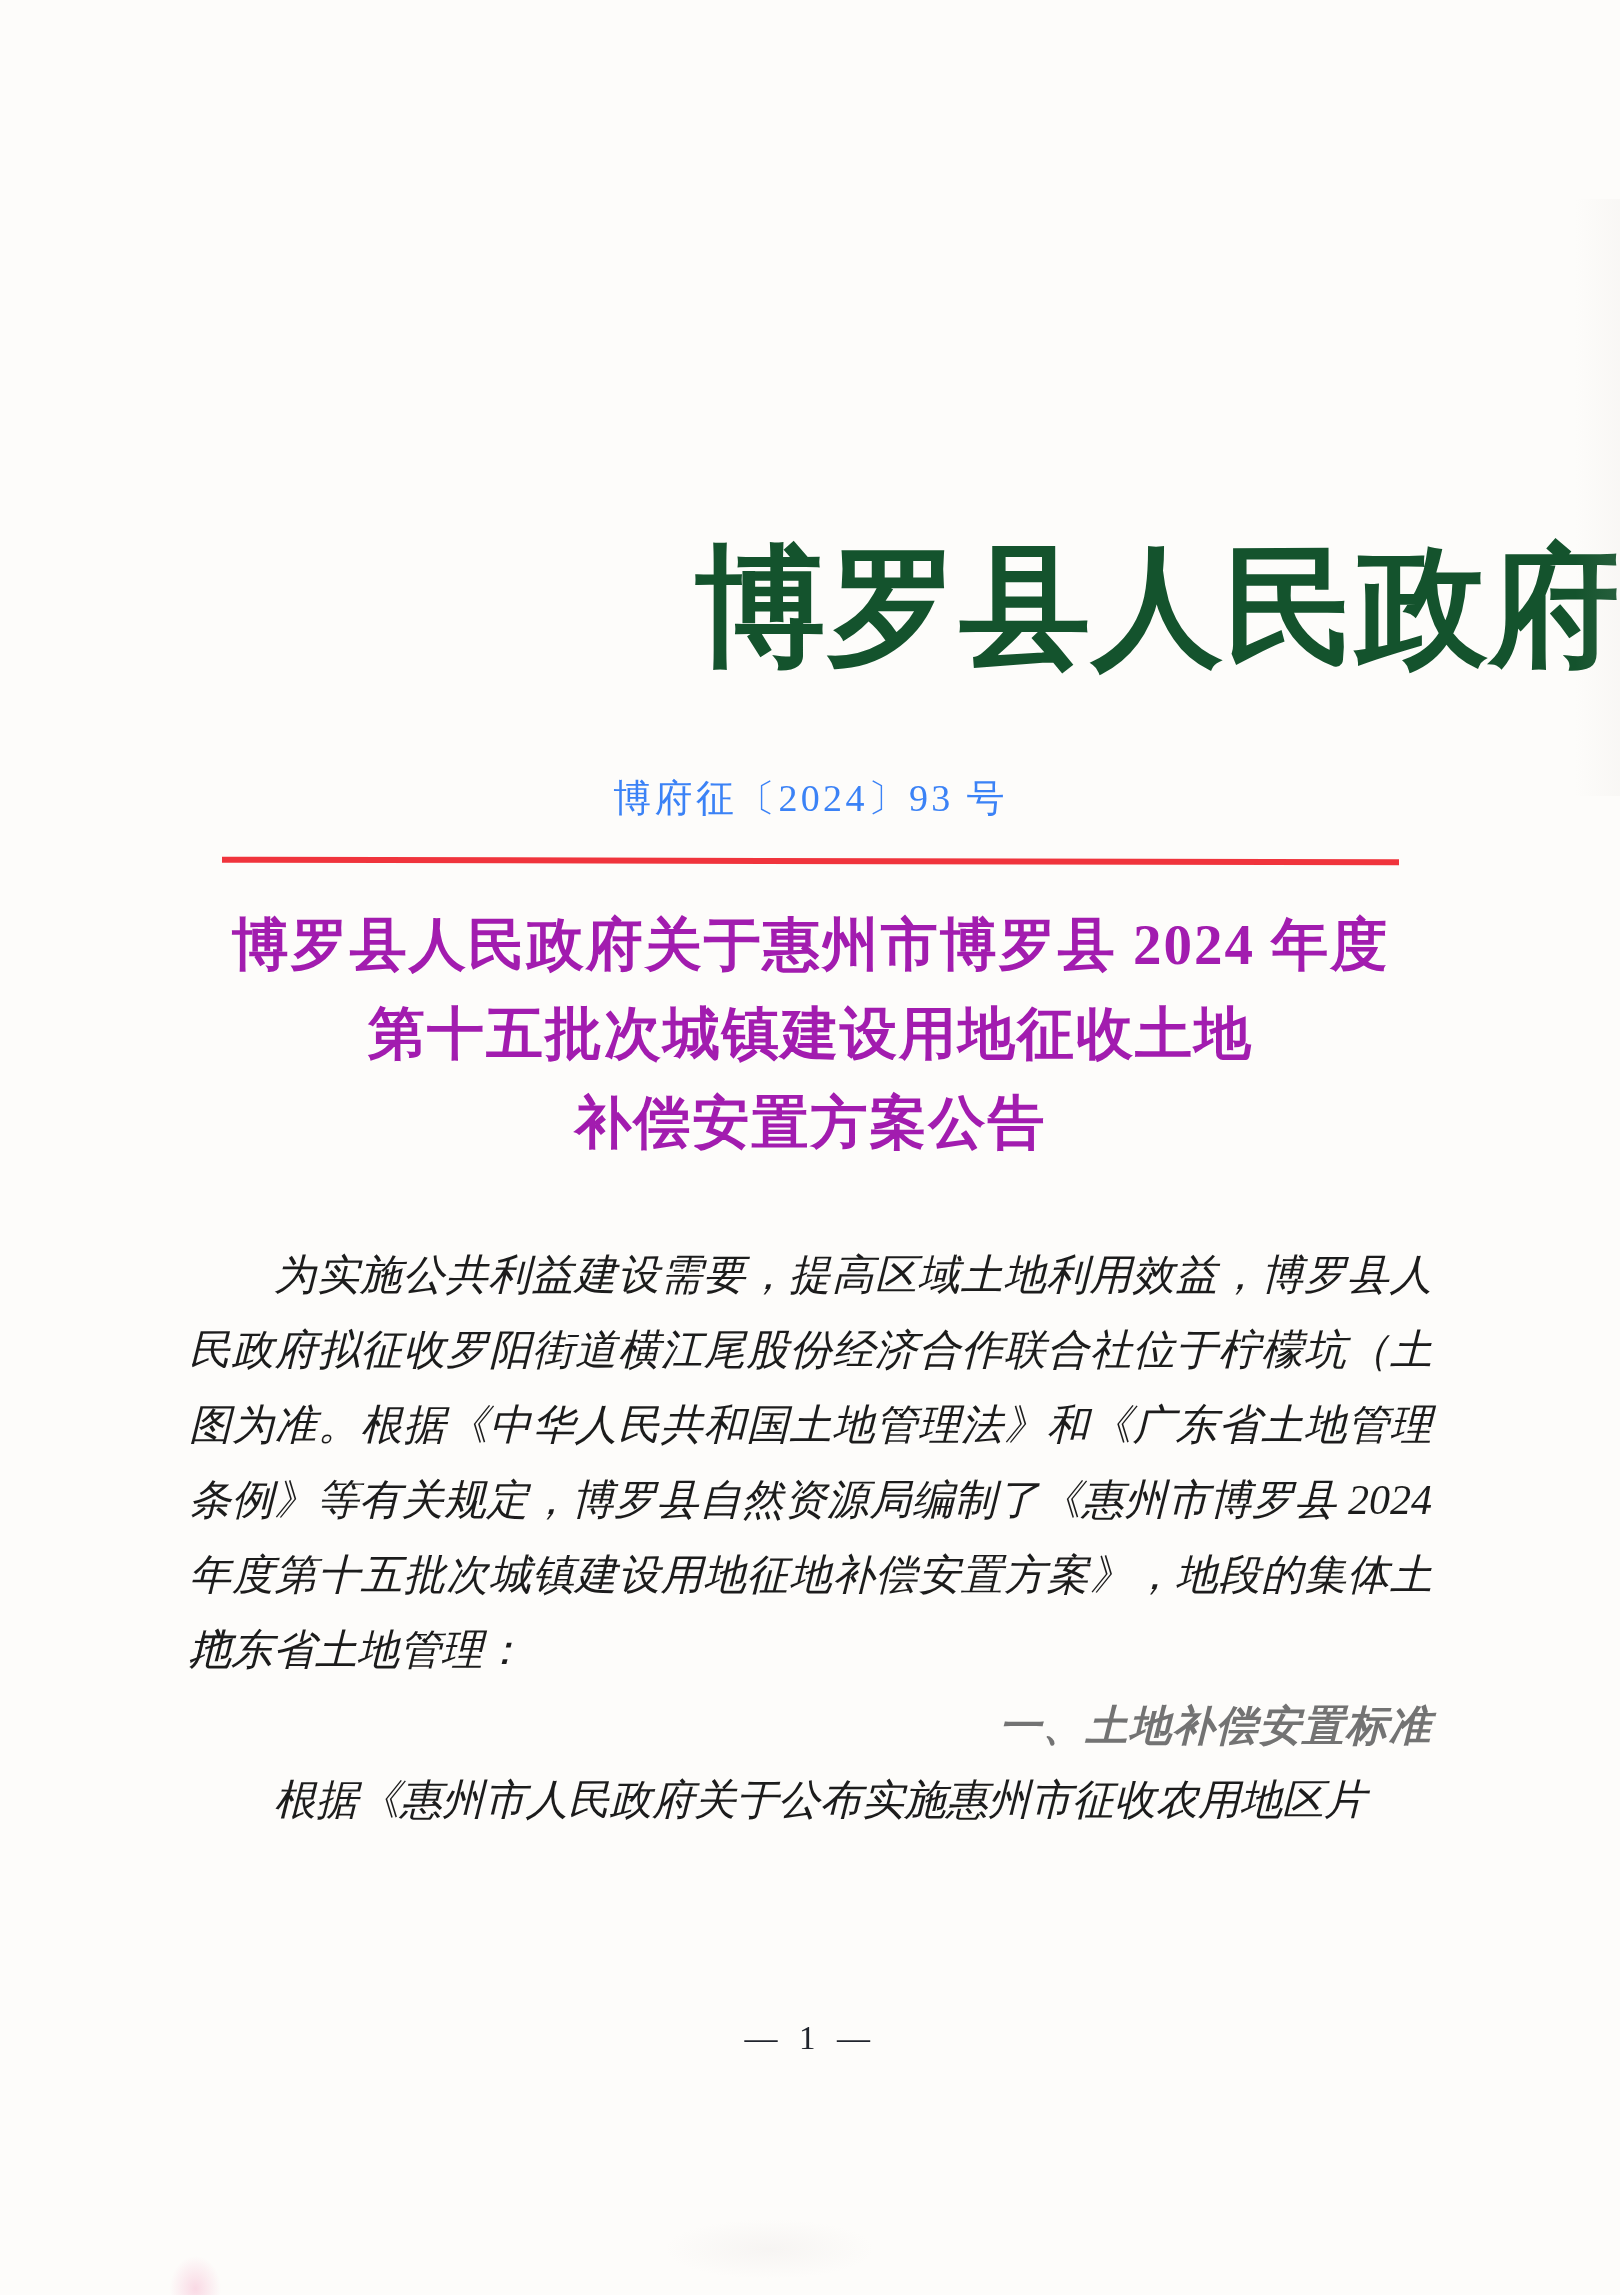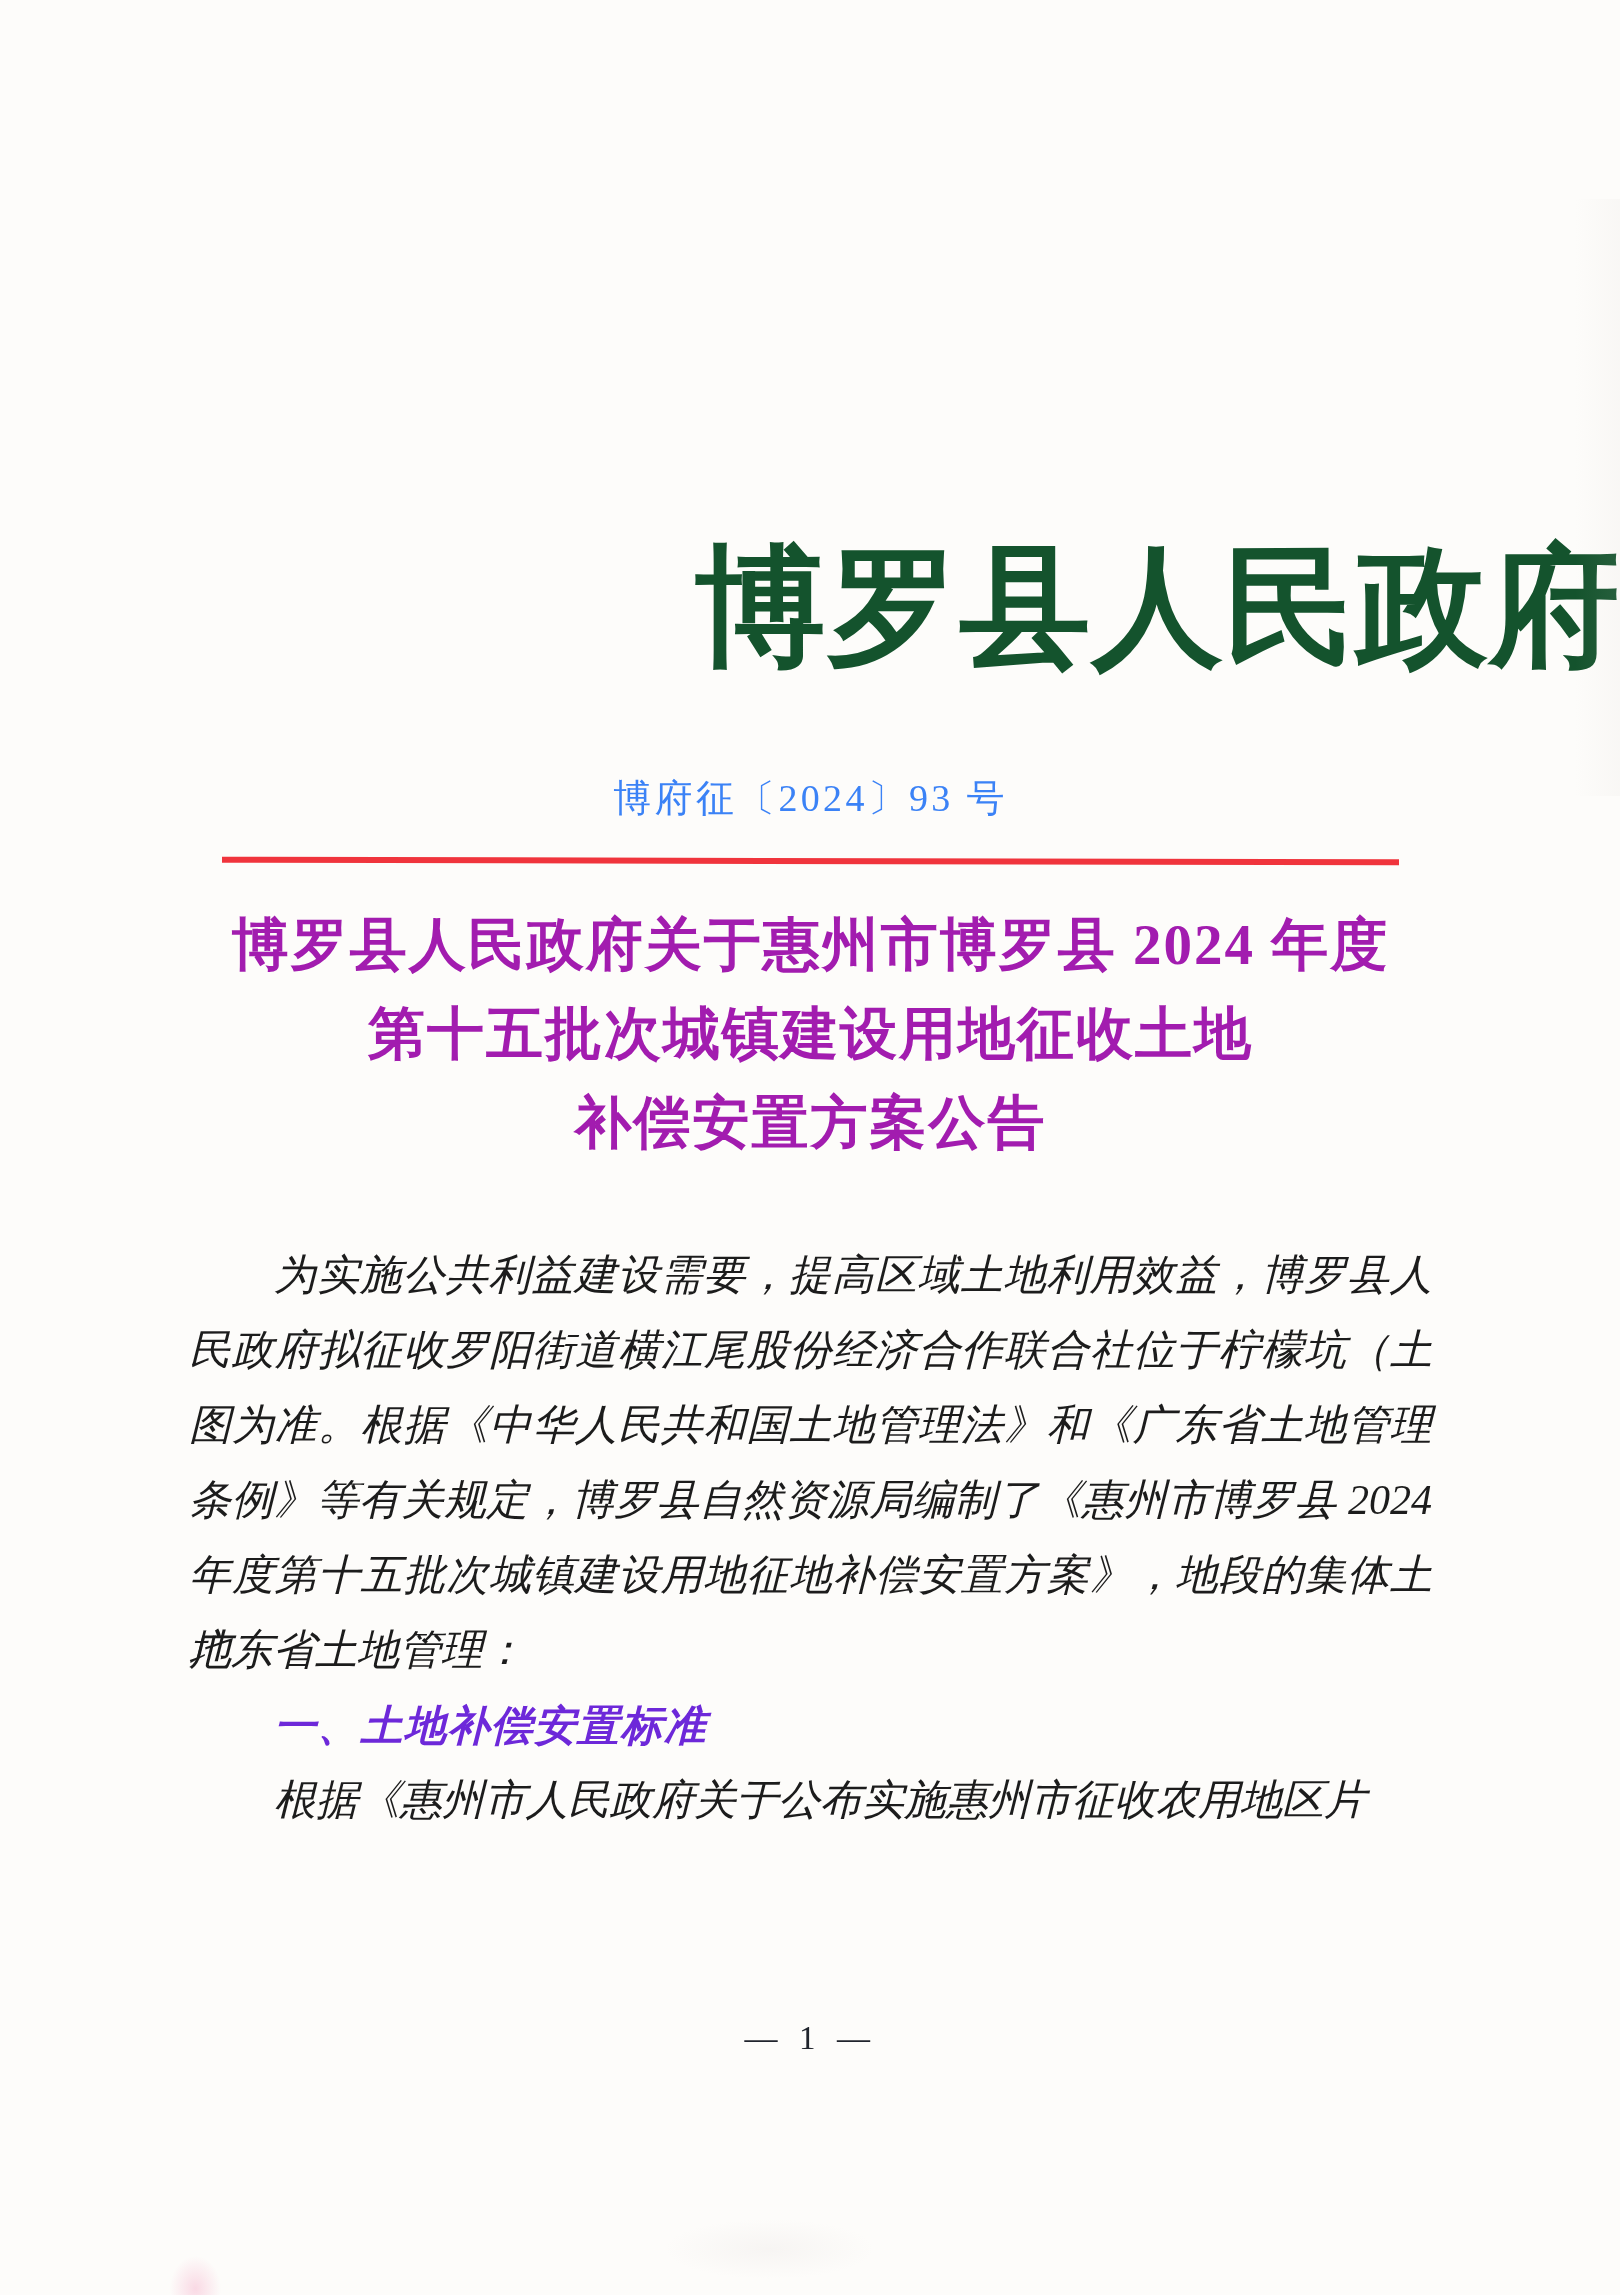--- a/index.html
+++ b/index.html
@@ -80,21 +80,22 @@
     font-family: "Liberation Serif", "DejaVu Serif", serif;
     font-style: italic;
   }
   .line { height: 75px; white-space: nowrap; }
   .jl   { text-align: justify; text-align-last: justify; white-space: normal; }
   .ind  { text-indent: 85px; }
   .heading {
     font-weight: 900;
     font-family: "Liberation Sans", "DejaVu Sans", sans-serif;
     letter-spacing: 1.3px;
-    color: #6d28d9;
+    color: #737373;
+    text-align: right;
   }
 
   
   .page-number {
     position: absolute;
     top: 2018px;
     left: 0;
     width: 100%;
     text-align: center;
     font-size: 33px;

